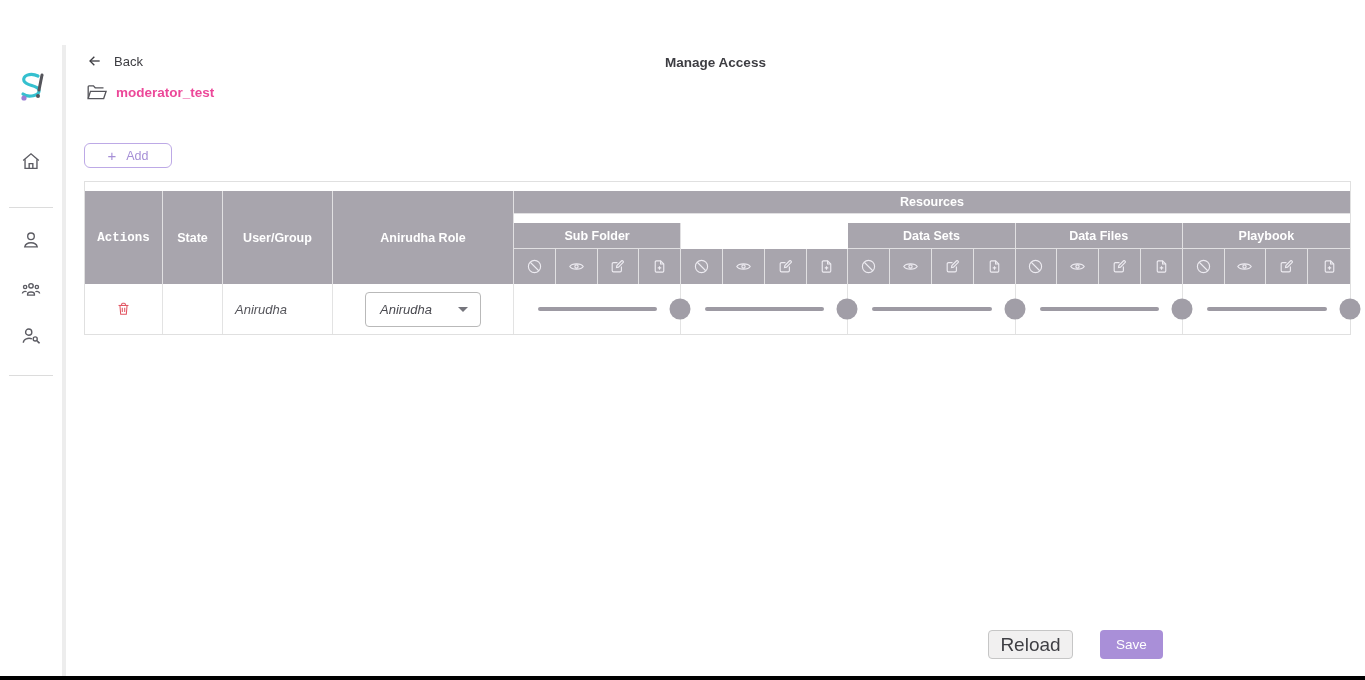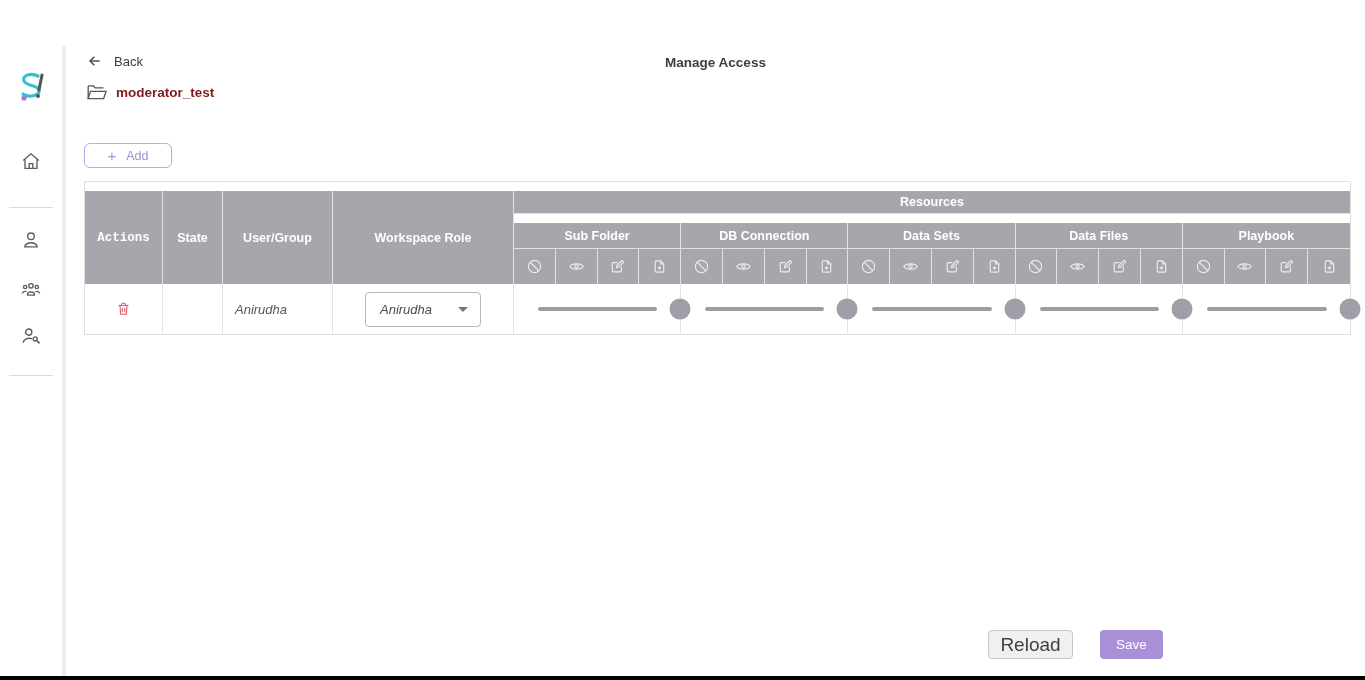--- a/index.html
+++ b/index.html
@@ -21,21 +21,21 @@
   .side-rule { position:absolute; left:9px; width:44px; height:1px; background:#dcdcdc; }
 
   
   .content { position:absolute; left:66px; top:0; right:0; bottom:4px; background:#fff; }
   .back-row { position:absolute; left:21px; top:53px; display:flex; align-items:center; gap:11px;
               font-size:13px; color:#3d3d42; cursor:pointer; }
   .back-row svg { width:16px; height:16px; stroke:#3d3d42; stroke-width:2; fill:none; }
   .page-title { position:absolute; left:0; right:0; top:55px; text-align:center;
                 font-size:13.5px; font-weight:bold; color:#3d3d42; }
   .folder-row { position:absolute; left:20px; top:83px; display:flex; align-items:center; gap:9px;
-                font-size:13.5px; font-weight:bold; color:#7f1d1d; }
+                font-size:13.5px; font-weight:bold; color:#ec4899; }
   .folder-row svg { width:21px; height:18px; stroke:#55555b; stroke-width:1.5; fill:none; }
   .add-btn { position:absolute; left:18px; top:143px; width:88px; height:25px;
              border:1px solid #bda9e6; border-radius:6px; background:#fff; color:#a58fd6;
              font-size:12.5px; display:flex; align-items:center; justify-content:center; gap:10px; cursor:pointer; }
   .add-btn .plus { font-size:15px; line-height:1; }
 
   
   .grid { position:absolute; left:18px; top:181px; width:1267px;
           display:grid; border:1px solid #e0e0e0;
           grid-template-columns:78px 60px 110px 181px repeat(20, 41.8px);
@@ -193,25 +193,24 @@
   <button class="add-btn">
     <span class="plus">+</span>
     <span>Add</span>
   </button>
 
   <div class="grid">
 
     <div class="hcell h-actions brw">Actions</div>
     <div class="hcell h-state brw">State</div>
     <div class="hcell h-user brw">User/Group</div>
-    <div class="hcell h-role brw">Workspace Role</div>
+    <div class="hcell h-role brw">Anirudha Role</div>
 
     <div class="hcell h-resources bbw">Resources</div>
     <div class="hcell h-g0 brw bbw">Sub Folder</div>
-    <div class="hcell h-g1 brw bbw">DB Connection</div>
     <div class="hcell h-g2 brw bbw">Data Sets</div>
     <div class="hcell h-g3 brw bbw">Data Files</div>
     <div class="hcell h-g4 bbw">Playbook</div>
 
     <div class="icell brw">
         <svg>
           <use href="#i-ban"></use>
         </svg>
       </div>
     <div class="icell brw">

